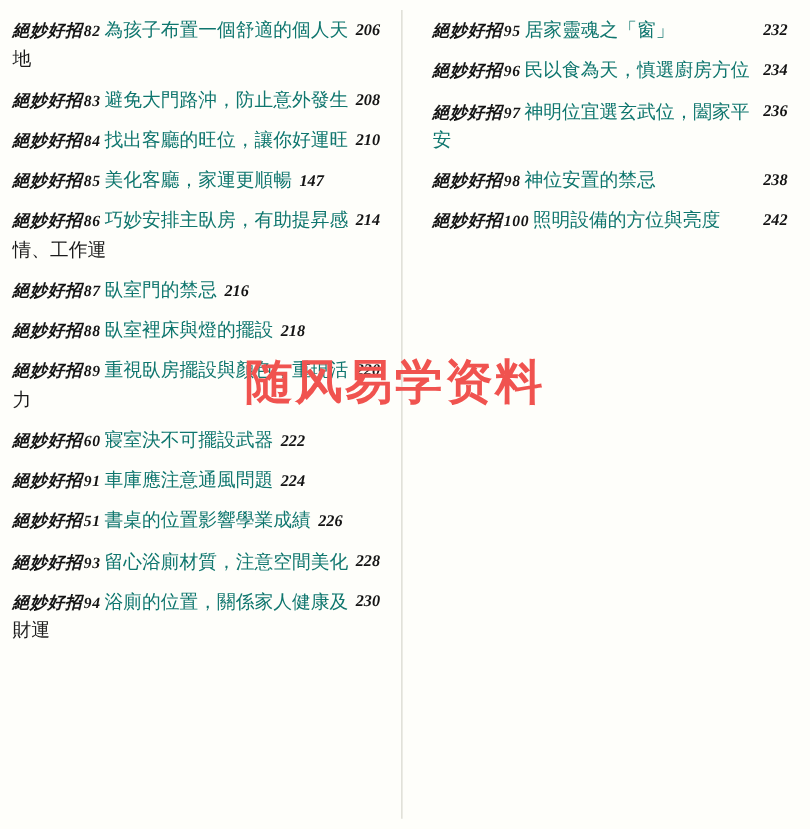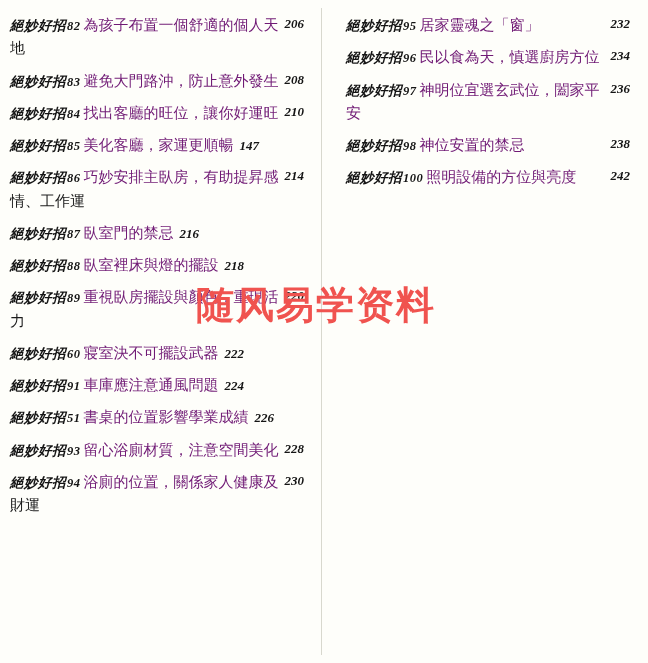--- a/index.html
+++ b/index.html
@@ -57,21 +57,21 @@
     margin-right: 3px;
     white-space: nowrap;
   }
   .entry .tip .num {
     font-style: italic;
     font-size: 12.5px;
     margin-left: 1px;
   }
   .entry .title {
     font-size: 15px;
-    color: #701a75;
+    color: #0f766e;
   }
   .entry .pg {
     font-style: italic;
     font-weight: bold;
     font-size: 13px;
     color: #141414;
     margin-left: 6px;
     white-space: nowrap;
   }
   .entry.wrap .pg {

